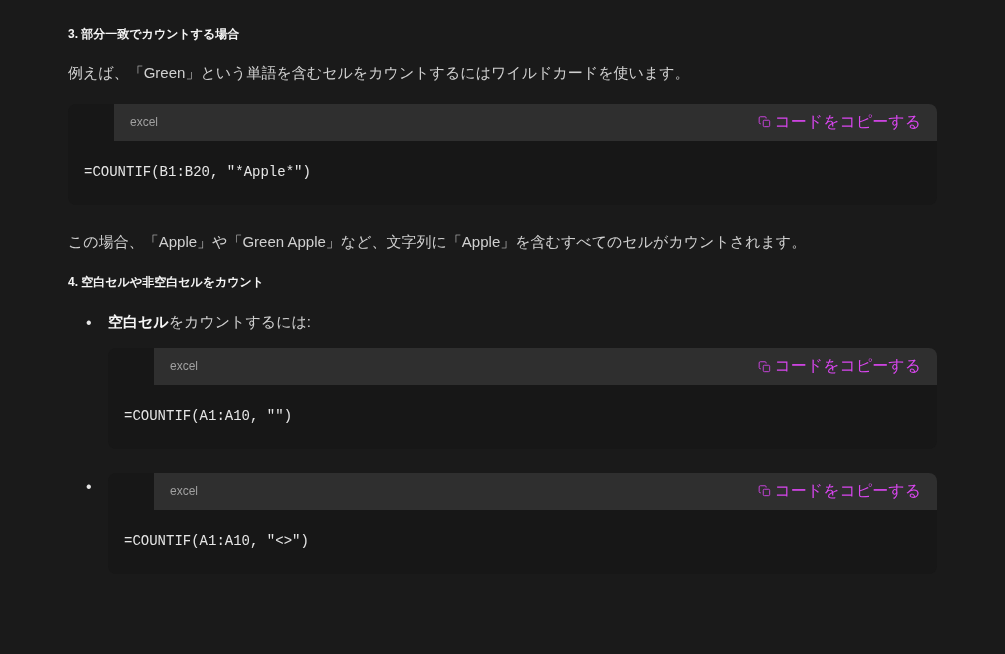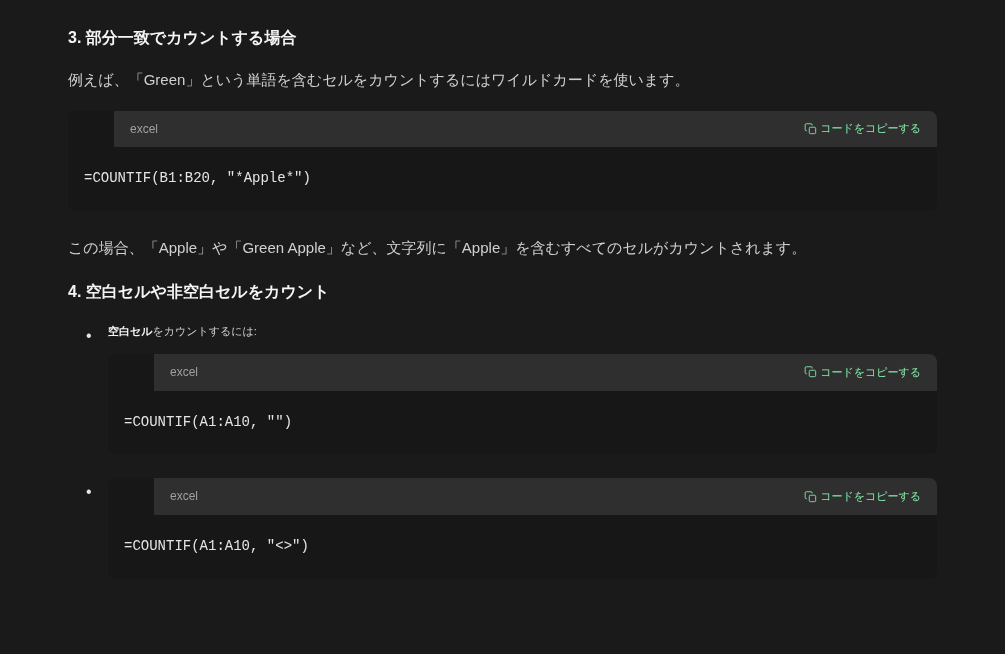--- a/index.html
+++ b/index.html
@@ -9,21 +9,21 @@
     }
     body {
       background-color: #1a1a1a;
       color: #e5e5e5;
       font-family: -apple-system, BlinkMacSystemFont, "Segoe UI", "Hiragino Sans", "Hiragino Kaku Gothic ProN", Meiryo, sans-serif;
       padding: 24px 68px;
       font-size: 14px;
       line-height: 1.7;
     }
     h3 {
-      font-size: 16px;
+      font-size: 12px;
       font-weight: 700;
       color: #f5f5f5;
       margin-bottom: 16px;
     }
     p {
       color: #d0d0d0;
       margin-bottom: 18px;
       font-size: 15px;
     }
     .code-block {
@@ -44,23 +44,23 @@
     }
     .code-lang {
       color: #a0a0a0;
     }
     .copy-button {
       display: flex;
       align-items: center;
       gap: 2px;
       background: none;
       border: none;
-      color: #86efac;
+      color: #d946ef;
       cursor: pointer;
-      font-size: 11px;
+      font-size: 16px;
       font-family: inherit;
     }
     .copy-icon {
       width: 14px;
       height: 14px;
       fill: none;
       stroke: currentColor;
       stroke-width: 1.5;
     }
     .code-content {
@@ -81,21 +81,21 @@
     }
     li::before {
       content: "•";
       position: absolute;
       left: 18px;
       top: 0;
       color: #e5e5e5;
       font-size: 16px;
     }
     .li-text {
-      font-size: 11px;
+      font-size: 15px;
       color: #d0d0d0;
       margin-bottom: 14px;
       display: block;
     }
     .li-text strong {
       color: #f5f5f5;
       font-weight: 700;
     }
     li .code-block {
       margin-top: 14px;

